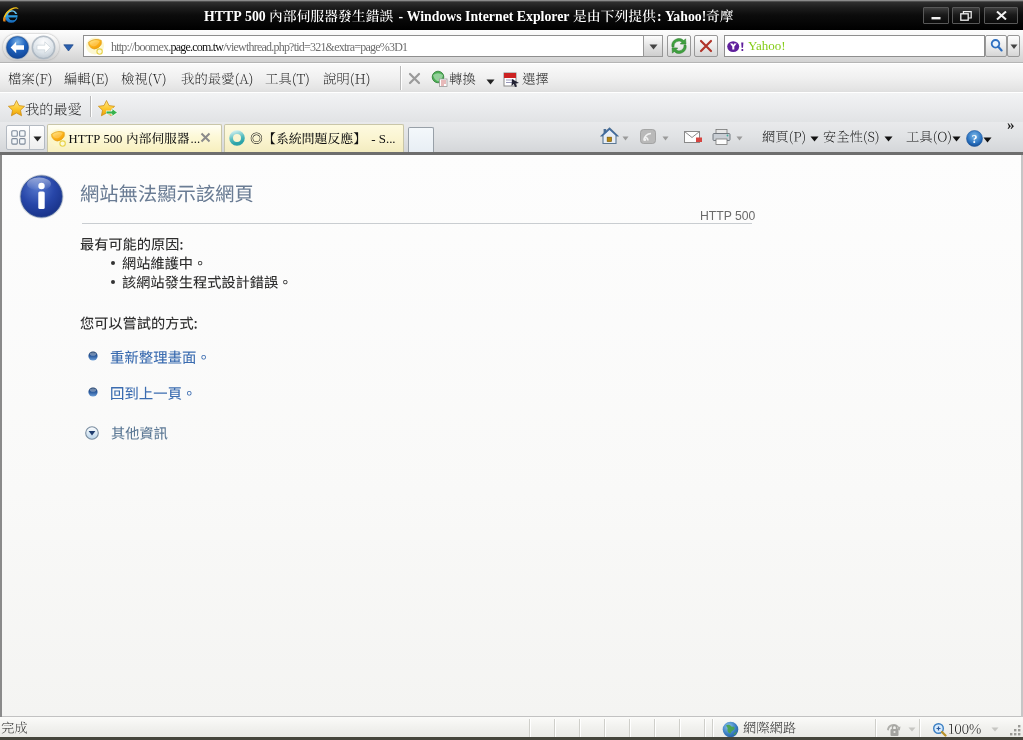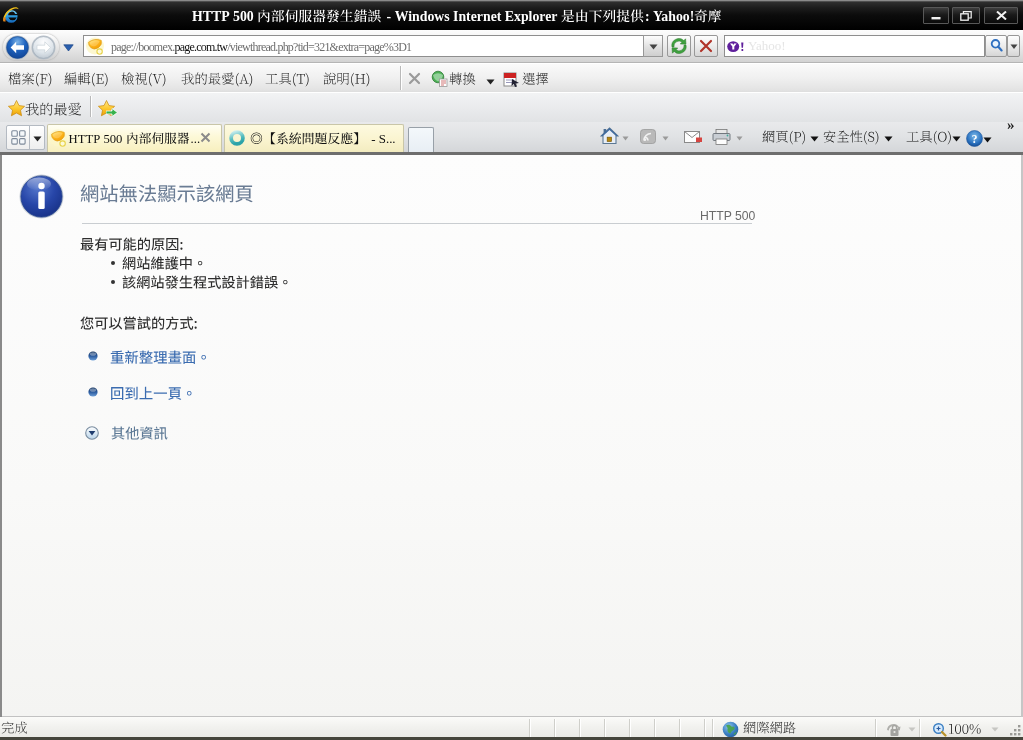--- a/index.html
+++ b/index.html
@@ -31,21 +31,21 @@
       <svg width="12" height="10" viewBox="0 0 12 10">
         <rect x="0.8" y="2.8" width="7.4" height="6.4" fill="none" stroke="#f2f2f2" stroke-width="1.3"></rect>
         <path d="M3.4 2.8 L3.4 0.7 L11.2 0.7 L11.2 7 L8.2 7" fill="none" stroke="#f2f2f2" stroke-width="1.2"></path>
       </svg>
     </div>
 <div class="abs" style="left:984px;top:7px;width:32px;height:15px;background:linear-gradient(180deg,#3e3e3e,#1a1a1a 45%,#0a0a0a);border:1px solid #585858;border-radius:1px;z-index:3;display:flex;align-items:center;justify-content:center">
       <svg width="11" height="9" viewBox="0 0 11 9">
         <path d="M1 0.5 L10 8.5 M10 0.5 L1 8.5" stroke="#f2f2f2" stroke-width="2"></path>
       </svg>
     </div>
-<div style="position:absolute;left:192px;top:7.3px;white-space:nowrap;font-family:'Liberation Serif',serif;font-weight:bold;font-size:13.8px;line-height:13.8px;color:#ffffff;z-index:3"><span>HTTP&nbsp;500&nbsp;</span><svg width="126" height="20" viewBox="0 -14.1 126 20" style="vertical-align:-5.9px;display:inline-block;overflow:visible">
+<div style="position:absolute;left:204px;top:7.3px;white-space:nowrap;font-family:'Liberation Serif',serif;font-weight:bold;font-size:13.8px;line-height:13.8px;color:#ffffff;z-index:3"><span>HTTP&nbsp;500&nbsp;</span><svg width="126" height="20" viewBox="0 -14.1 126 20" style="vertical-align:-5.9px;display:inline-block;overflow:visible">
         <path d="M11.0 -8.3H10.9L11.5 -8.9L12.8 -7.9Q12.8 -7.8 12.6 -7.8Q12.5 -7.7 12.3 -7.6V-0.4Q12.3 0.0 12.1 0.3Q12.0 0.7 11.6 0.9Q11.2 1.1 10.4 1.2Q10.3 0.9 10.3 0.6Q10.2 0.4 10.0 0.3Q9.8 0.1 9.5 0.0Q9.2 -0.1 8.6 -0.2V-0.4Q8.6 -0.4 8.9 -0.4Q9.1 -0.4 9.5 -0.3Q9.9 -0.3 10.2 -0.3Q10.5 -0.3 10.7 -0.3Q10.9 -0.3 10.9 -0.4Q11.0 -0.4 11.0 -0.6ZM1.6 -8.3V-8.8L2.9 -8.3H11.7V-7.9H2.8V0.7Q2.8 0.8 2.7 0.9Q2.5 1.0 2.3 1.1Q2.0 1.1 1.8 1.1H1.6ZM4.1 -10.9H6.7V-10.5H4.2ZM6.2 -8.1H7.4Q7.2 -7.4 6.9 -6.6Q6.7 -5.9 6.2 -5.1Q5.7 -4.4 5.0 -3.7Q4.2 -3.0 3.1 -2.5L3.0 -2.7Q4.0 -3.5 4.7 -4.4Q5.3 -5.4 5.7 -6.3Q6.0 -7.3 6.2 -8.1ZM6.4 -10.9H6.1L6.6 -11.6L7.9 -10.7Q7.7 -10.6 7.5 -10.5Q7.2 -10.4 6.8 -10.4Q7.0 -9.3 7.3 -8.2Q7.6 -7.2 8.0 -6.4Q8.5 -5.5 9.3 -4.8Q10.0 -4.1 11.0 -3.6L10.9 -3.5Q10.6 -3.4 10.4 -3.1Q10.1 -2.9 10.0 -2.6Q8.8 -3.4 8.1 -4.5Q7.3 -5.7 6.9 -7.2Q6.6 -8.8 6.4 -10.7Z M16.9 -11.6Q17.6 -11.5 18.0 -11.2Q18.4 -11.0 18.6 -10.7Q18.7 -10.4 18.7 -10.2Q18.7 -9.9 18.5 -9.7Q18.3 -9.6 18.0 -9.6Q17.8 -9.6 17.5 -9.8Q17.5 -10.2 17.3 -10.7Q17.1 -11.2 16.8 -11.5ZM21.0 -8.4Q21.0 -8.3 20.8 -8.2Q20.7 -8.1 20.5 -8.1Q20.3 -7.8 20.0 -7.4Q19.7 -7.0 19.4 -6.5Q19.0 -6.1 18.7 -5.7L18.5 -5.7Q18.7 -6.2 18.8 -6.9Q19.0 -7.5 19.1 -8.0Q19.2 -8.6 19.3 -9.0ZM20.8 -6.9Q20.8 -6.9 20.9 -6.8Q21.0 -6.6 21.2 -6.5Q21.4 -6.3 21.7 -6.1Q21.9 -5.9 22.1 -5.7Q22.0 -5.5 21.7 -5.5H14.5L14.4 -5.9H20.0ZM20.4 -10.5Q20.4 -10.5 20.6 -10.4Q20.7 -10.3 20.9 -10.1Q21.1 -9.9 21.3 -9.7Q21.6 -9.6 21.7 -9.4Q21.7 -9.3 21.6 -9.2Q21.5 -9.2 21.4 -9.2H14.7L14.6 -9.6H19.7ZM15.5 -4.6 16.8 -4.1H19.4L20.0 -4.7L21.2 -3.8Q21.1 -3.8 21.0 -3.7Q20.9 -3.6 20.7 -3.6V0.4Q20.7 0.4 20.4 0.5Q20.1 0.7 19.7 0.7H19.5V-3.7H16.7V0.6Q16.7 0.7 16.4 0.8Q16.2 0.9 15.7 0.9H15.5V-4.1ZM15.7 -8.8Q16.4 -8.4 16.8 -8.1Q17.2 -7.7 17.3 -7.3Q17.4 -6.9 17.4 -6.7Q17.4 -6.4 17.2 -6.2Q17.0 -6.1 16.8 -6.1Q16.5 -6.1 16.3 -6.3Q16.3 -6.7 16.2 -7.1Q16.1 -7.6 15.9 -8.0Q15.7 -8.4 15.6 -8.7ZM20.1 -0.7V-0.3H16.2V-0.7ZM22.3 -11.1 23.6 -10.5H23.5V0.8Q23.5 0.8 23.4 0.9Q23.2 1.0 23.0 1.1Q22.8 1.2 22.5 1.2H22.3V-10.5ZM26.1 -10.5V-10.1H22.9V-10.5ZM25.3 -10.5 26.0 -11.2 27.3 -9.9Q27.2 -9.8 26.7 -9.7Q26.5 -9.4 26.2 -9.0Q25.9 -8.5 25.7 -8.0Q25.4 -7.5 25.1 -7.1Q24.8 -6.6 24.5 -6.3Q25.4 -5.7 25.9 -5.1Q26.4 -4.5 26.7 -3.9Q26.9 -3.3 26.9 -2.7Q26.9 -1.7 26.4 -1.1Q26.0 -0.6 24.7 -0.6Q24.7 -0.8 24.7 -1.1Q24.6 -1.4 24.5 -1.5Q24.4 -1.6 24.2 -1.7Q24.0 -1.8 23.7 -1.8V-2.0Q24.0 -2.0 24.4 -2.0Q24.8 -2.0 25.0 -2.0Q25.2 -2.0 25.3 -2.1Q25.5 -2.2 25.6 -2.4Q25.7 -2.6 25.7 -3.0Q25.7 -3.8 25.4 -4.6Q25.0 -5.4 24.2 -6.2Q24.3 -6.6 24.5 -7.2Q24.7 -7.7 24.8 -8.3Q25.0 -8.9 25.2 -9.5Q25.3 -10.0 25.5 -10.5Z M32.7 -11.1Q32.7 -11.0 32.5 -10.9Q32.4 -10.8 32.2 -10.8Q31.7 -9.5 31.1 -8.3Q30.5 -7.1 29.8 -6.1Q29.0 -5.0 28.2 -4.3L28.0 -4.4Q28.6 -5.3 29.1 -6.5Q29.7 -7.6 30.1 -9.0Q30.6 -10.3 30.8 -11.6ZM31.6 -7.7Q31.6 -7.6 31.5 -7.5Q31.4 -7.4 31.2 -7.4V0.7Q31.2 0.8 31.0 0.9Q30.9 1.0 30.6 1.1Q30.4 1.1 30.2 1.1H29.9V-7.4L30.4 -8.1ZM39.5 -10.4V-10.0H32.7L32.6 -10.4ZM38.8 -10.4 39.4 -11.1 40.8 -10.1Q40.7 -10.0 40.5 -9.9Q40.4 -9.8 40.2 -9.8V-0.4Q40.2 0.0 40.0 0.3Q39.9 0.6 39.5 0.8Q39.1 1.0 38.2 1.1Q38.2 0.9 38.1 0.7Q38.0 0.5 37.8 0.3Q37.6 0.2 37.2 0.1Q36.9 -0.0 36.2 -0.1V-0.3Q36.2 -0.3 36.5 -0.3Q36.8 -0.3 37.3 -0.2Q37.7 -0.2 38.1 -0.2Q38.4 -0.2 38.6 -0.2Q38.8 -0.2 38.9 -0.2Q39.0 -0.3 39.0 -0.5V-10.4ZM36.0 -6.2 36.6 -6.9 37.8 -5.9Q37.8 -5.8 37.6 -5.8Q37.5 -5.7 37.3 -5.7V-1.9Q37.3 -1.9 37.1 -1.8Q36.9 -1.8 36.7 -1.7Q36.5 -1.7 36.3 -1.7H36.1V-6.2ZM33.8 -1.7Q33.8 -1.6 33.7 -1.5Q33.5 -1.4 33.3 -1.3Q33.1 -1.3 32.8 -1.3H32.7V-6.2V-6.8L33.9 -6.2H36.8V-5.8H33.8ZM36.8 -3.0V-2.6H33.3V-3.0ZM37.3 -9.1Q37.3 -9.1 37.4 -9.0Q37.5 -8.9 37.7 -8.7Q37.9 -8.5 38.1 -8.4Q38.4 -8.2 38.5 -8.0Q38.5 -7.8 38.2 -7.8H32.1L31.9 -8.2H36.6Z M48.6 -10.8H53.2V-10.4H48.6ZM48.0 -10.8V-11.3L49.3 -10.8H49.1V0.8Q49.1 0.8 49.0 0.9Q48.9 1.0 48.7 1.1Q48.5 1.2 48.2 1.2H48.0ZM48.6 -6.2H53.3V-5.8H48.7ZM52.9 -6.2H52.7L53.4 -6.9L54.6 -5.9Q54.5 -5.8 54.4 -5.8Q54.3 -5.7 54.1 -5.7Q53.8 -4.4 53.2 -3.2Q52.6 -2.0 51.7 -0.9Q50.8 0.1 49.3 0.9L49.2 0.7Q50.3 -0.1 51.0 -1.3Q51.8 -2.4 52.2 -3.7Q52.7 -4.9 52.9 -6.2ZM50.1 -6.2Q50.3 -5.0 50.8 -4.1Q51.2 -3.1 51.9 -2.4Q52.5 -1.6 53.3 -1.1Q54.1 -0.5 55.0 -0.1L54.9 0.0Q54.5 0.1 54.2 0.3Q53.9 0.6 53.8 1.0Q52.9 0.5 52.3 -0.2Q51.7 -0.9 51.2 -1.7Q50.7 -2.6 50.4 -3.7Q50.1 -4.8 49.9 -6.1ZM42.8 -10.8V-10.9V-11.3L44.2 -10.8H44.0V-6.8Q44.0 -5.8 43.9 -4.8Q43.9 -3.8 43.7 -2.7Q43.5 -1.7 43.2 -0.7Q42.8 0.3 42.1 1.2L41.8 1.0Q42.3 -0.1 42.5 -1.4Q42.7 -2.7 42.8 -4.1Q42.8 -5.5 42.8 -6.8ZM43.4 -10.8H46.2V-10.4H43.4ZM43.4 -7.7H46.2V-7.3H43.4ZM43.4 -4.4H46.2V-4.0H43.4ZM45.7 -10.8H45.5L46.1 -11.5L47.3 -10.5Q47.3 -10.4 47.2 -10.3Q47.0 -10.3 46.8 -10.2V-0.4Q46.8 -0.0 46.7 0.3Q46.6 0.6 46.3 0.8Q45.9 1.0 45.2 1.1Q45.2 0.8 45.2 0.6Q45.1 0.4 45.0 0.2Q44.9 0.1 44.6 -0.0Q44.4 -0.1 44.0 -0.2V-0.4Q44.0 -0.4 44.2 -0.4Q44.3 -0.4 44.6 -0.3Q44.8 -0.3 45.0 -0.3Q45.3 -0.3 45.4 -0.3Q45.5 -0.3 45.6 -0.4Q45.7 -0.4 45.7 -0.6ZM52.7 -10.8H52.6L53.2 -11.4L54.4 -10.5Q54.3 -10.4 54.2 -10.3Q54.1 -10.3 53.9 -10.2Q53.9 -9.4 53.8 -8.9Q53.8 -8.3 53.6 -8.0Q53.5 -7.6 53.3 -7.4Q53.1 -7.3 52.7 -7.2Q52.4 -7.1 51.9 -7.1Q51.9 -7.3 51.9 -7.5Q51.8 -7.7 51.7 -7.8Q51.5 -7.9 51.2 -8.0Q50.9 -8.1 50.5 -8.2L50.5 -8.4Q50.8 -8.4 51.1 -8.4Q51.4 -8.3 51.7 -8.3Q52.0 -8.3 52.1 -8.3Q52.3 -8.3 52.4 -8.3Q52.4 -8.3 52.5 -8.4Q52.6 -8.5 52.7 -9.1Q52.7 -9.7 52.7 -10.8Z M62.7 -5.9Q64.4 -5.7 65.4 -5.3Q66.5 -5.0 67.1 -4.7Q67.8 -4.3 68.0 -4.0Q68.3 -3.7 68.3 -3.5Q68.3 -3.2 68.1 -3.1Q67.9 -3.0 67.6 -3.1Q67.2 -3.5 66.4 -3.9Q65.7 -4.4 64.7 -4.8Q63.8 -5.3 62.7 -5.7ZM63.8 -7.6Q64.5 -7.6 65.0 -7.5Q65.4 -7.3 65.6 -7.1Q65.9 -6.9 65.9 -6.7Q65.9 -6.5 65.8 -6.3Q65.7 -6.1 65.5 -6.1Q65.3 -6.0 65.0 -6.2Q64.9 -6.5 64.5 -6.9Q64.1 -7.3 63.7 -7.5ZM62.9 -7.1Q62.8 -6.9 62.4 -6.9Q61.9 -6.1 61.0 -5.3Q60.2 -4.4 58.9 -3.8Q57.6 -3.1 55.8 -2.6L55.7 -2.8Q57.3 -3.4 58.3 -4.2Q59.4 -5.0 60.1 -5.9Q60.8 -6.8 61.2 -7.7ZM67.0 -6.9Q67.0 -6.9 67.2 -6.8Q67.3 -6.7 67.5 -6.6Q67.7 -6.4 68.0 -6.2Q68.2 -6.0 68.4 -5.8Q68.4 -5.6 68.0 -5.6H56.0L55.9 -6.0H66.3ZM65.8 -3.2 66.4 -3.8 67.6 -2.9Q67.5 -2.8 67.4 -2.7Q67.3 -2.7 67.1 -2.6V0.7Q67.1 0.7 66.9 0.8Q66.7 0.9 66.5 1.0Q66.3 1.0 66.1 1.0H65.9V-3.2ZM63.9 0.8Q63.9 0.8 63.7 0.9Q63.6 1.0 63.4 1.1Q63.1 1.1 62.9 1.1H62.7V-3.2V-3.7L63.9 -3.2H66.6V-2.8H63.9ZM66.5 -0.2V0.2H63.2V-0.2ZM60.1 -3.2 60.7 -3.8 62.0 -2.9Q61.9 -2.8 61.8 -2.7Q61.6 -2.6 61.4 -2.6V0.6Q61.4 0.6 61.3 0.7Q61.1 0.8 60.9 0.8Q60.7 0.9 60.5 0.9H60.3V-3.2ZM58.3 0.8Q58.3 0.8 58.1 0.9Q58.0 1.0 57.8 1.1Q57.5 1.2 57.3 1.2H57.1V-3.2V-3.2L57.6 -3.5L58.3 -3.2H60.8V-2.8H58.3ZM61.0 -0.2V0.2H57.7V-0.2ZM65.9 -10.9 66.5 -11.5 67.8 -10.5Q67.7 -10.4 67.6 -10.4Q67.4 -10.3 67.2 -10.2V-7.6Q67.2 -7.5 67.0 -7.5Q66.9 -7.4 66.6 -7.3Q66.4 -7.3 66.2 -7.3H66.0V-10.9ZM63.9 -7.5Q63.9 -7.5 63.8 -7.4Q63.6 -7.3 63.4 -7.2Q63.2 -7.2 62.9 -7.2H62.8V-10.9V-11.4L64.0 -10.9H66.6V-10.5H63.9ZM66.5 -8.3V-7.9H63.2V-8.3ZM60.2 -10.9 60.7 -11.5 62.0 -10.5Q61.9 -10.5 61.8 -10.4Q61.6 -10.3 61.4 -10.3V-7.6Q61.4 -7.6 61.3 -7.5Q61.1 -7.4 60.9 -7.4Q60.7 -7.3 60.5 -7.3H60.3V-10.9ZM58.2 -7.3Q58.2 -7.3 58.0 -7.2Q57.9 -7.1 57.7 -7.0Q57.5 -7.0 57.2 -7.0H57.1V-10.9V-11.4L58.2 -10.9H60.8V-10.5H58.2ZM60.8 -8.3V-7.9H57.5V-8.3Z M72.2 -5.0H71.8L71.9 -5.1Q71.9 -4.8 71.8 -4.4Q71.7 -3.9 71.7 -3.5Q71.6 -3.1 71.5 -2.8H71.6L71.1 -2.2L70.0 -3.0Q70.1 -3.1 70.4 -3.2Q70.6 -3.3 70.8 -3.4L70.5 -2.9Q70.5 -3.2 70.6 -3.7Q70.7 -4.2 70.8 -4.7Q70.8 -5.2 70.9 -5.6ZM75.8 -2.3Q77.3 -2.1 78.3 -1.7Q79.2 -1.3 79.8 -0.9Q80.4 -0.5 80.7 -0.1Q80.9 0.3 80.9 0.6Q80.9 0.9 80.7 1.0Q80.5 1.1 80.2 1.0Q79.8 0.6 79.3 0.2Q78.8 -0.3 78.2 -0.7Q77.5 -1.1 76.9 -1.5Q76.3 -1.9 75.7 -2.2ZM73.7 -7.1 74.2 -7.6 75.2 -6.7Q75.0 -6.5 74.7 -6.4V-4.3Q74.7 -4.3 74.5 -4.2Q74.4 -4.2 74.2 -4.1Q73.9 -4.1 73.7 -4.1H73.5V-7.1ZM78.4 -7.1 79.0 -7.7 80.1 -6.8Q80.0 -6.7 79.9 -6.6Q79.8 -6.6 79.6 -6.6V-5.1Q79.6 -5.0 79.6 -5.0Q79.7 -5.0 79.8 -5.0H80.1Q80.2 -5.0 80.3 -4.9Q80.4 -4.9 80.5 -5.0Q80.5 -5.0 80.6 -5.0Q80.6 -5.0 80.7 -5.0Q80.7 -5.0 80.8 -5.0Q80.9 -5.0 80.9 -5.0H81.1L81.1 -5.0Q81.3 -4.9 81.4 -4.8Q81.5 -4.7 81.5 -4.6Q81.5 -4.3 81.2 -4.1Q80.9 -4.0 80.0 -4.0H79.4Q79.0 -4.0 78.8 -4.1Q78.6 -4.2 78.6 -4.4Q78.5 -4.6 78.5 -4.9V-7.1ZM76.0 -7.2V-7.7L77.3 -7.1H77.1V-6.3Q77.1 -5.9 77.0 -5.6Q77.0 -5.2 76.8 -4.8Q76.5 -4.4 76.1 -4.1Q75.7 -3.7 75.0 -3.4L74.8 -3.6Q75.4 -4.0 75.6 -4.5Q75.8 -4.9 75.9 -5.4Q76.0 -5.8 76.0 -6.2V-7.1ZM73.5 -3.2 74.1 -3.8 75.2 -2.8Q75.1 -2.7 74.7 -2.6Q74.6 -1.2 74.3 -0.4Q74.0 0.5 73.6 0.8Q73.3 1.0 72.9 1.1Q72.6 1.2 72.1 1.2Q72.1 0.9 72.1 0.7Q72.0 0.5 71.9 0.4Q71.7 0.3 71.4 0.2Q71.1 0.1 70.7 0.0L70.7 -0.2Q71.0 -0.2 71.3 -0.2Q71.7 -0.1 72.0 -0.1Q72.3 -0.1 72.4 -0.1Q72.7 -0.1 72.9 -0.2Q73.1 -0.4 73.3 -1.2Q73.5 -1.9 73.6 -3.2ZM79.7 -3.4V-3.0H75.4L75.3 -3.4ZM74.1 -7.1V-6.7H71.7L71.5 -7.1ZM74.2 -3.2V-2.8H71.1V-3.2ZM74.0 -5.0V-4.6H71.4V-5.0ZM79.1 -7.1V-6.7H76.5V-7.1ZM81.9 -9.3Q81.8 -9.2 81.7 -9.2Q81.6 -9.1 81.4 -9.2Q81.0 -9.0 80.4 -8.7Q79.9 -8.4 79.3 -8.2L79.2 -8.4Q79.4 -8.6 79.7 -9.0Q80.0 -9.3 80.2 -9.6Q80.5 -10.0 80.6 -10.2ZM80.4 -10.6Q80.3 -10.5 80.2 -10.5Q80.1 -10.4 79.9 -10.5Q79.4 -10.2 78.8 -9.9Q78.3 -9.7 77.7 -9.4L77.5 -9.6Q77.8 -9.9 78.1 -10.2Q78.4 -10.5 78.7 -10.9Q78.9 -11.2 79.1 -11.5ZM76.4 -11.7Q76.7 -10.8 77.4 -10.1Q78.0 -9.4 78.8 -8.8Q79.6 -8.3 80.6 -7.9Q81.5 -7.4 82.4 -7.2L82.4 -7.0Q82.0 -7.0 81.8 -6.7Q81.5 -6.4 81.3 -6.0Q80.1 -6.5 79.1 -7.3Q78.1 -8.1 77.4 -9.1Q76.6 -10.2 76.2 -11.6ZM70.8 -9.7Q71.6 -9.7 72.0 -9.5Q72.5 -9.3 72.7 -9.0Q72.9 -8.8 72.8 -8.5Q72.8 -8.3 72.7 -8.1Q72.5 -7.9 72.3 -7.9Q72.0 -7.9 71.8 -8.1Q71.7 -8.5 71.4 -8.9Q71.1 -9.4 70.7 -9.6ZM79.2 -3.4 79.9 -4.1 81.1 -3.0Q81.0 -2.9 80.9 -2.9Q80.8 -2.9 80.5 -2.8Q79.7 -1.4 78.2 -0.4Q76.7 0.7 74.5 1.2L74.4 1.0Q76.2 0.3 77.5 -0.8Q78.7 -2.0 79.3 -3.4ZM74.0 -10.8 74.8 -11.5 76.0 -10.4Q75.9 -10.3 75.8 -10.3Q75.7 -10.2 75.4 -10.2Q74.6 -8.7 73.2 -7.5Q71.7 -6.4 69.5 -5.7L69.4 -5.9Q71.2 -6.7 72.4 -8.0Q73.6 -9.3 74.2 -10.8ZM74.7 -10.8V-10.4H70.5L70.3 -10.8Z M83.3 0.1H93.7L94.6 -0.9Q94.6 -0.9 94.7 -0.8Q94.9 -0.7 95.1 -0.5Q95.4 -0.3 95.6 -0.1Q95.9 0.1 96.1 0.3Q96.1 0.5 95.7 0.5H83.4ZM84.9 -4.4H92.5L93.4 -5.4Q93.4 -5.4 93.5 -5.3Q93.7 -5.1 93.9 -5.0Q94.1 -4.8 94.4 -4.6Q94.7 -4.4 94.9 -4.2Q94.8 -4.0 94.5 -4.0H85.0ZM85.7 -8.3H93.0L93.8 -9.3Q93.8 -9.3 94.0 -9.2Q94.1 -9.1 94.4 -8.9Q94.6 -8.7 94.8 -8.5Q95.1 -8.3 95.3 -8.1Q95.3 -7.9 94.9 -7.9H85.5ZM89.0 -11.6 90.8 -11.4Q90.8 -11.3 90.7 -11.2Q90.6 -11.1 90.3 -11.0V0.3H89.0ZM86.0 -11.2 87.9 -10.6Q87.9 -10.5 87.7 -10.4Q87.6 -10.3 87.4 -10.3Q86.7 -8.5 85.6 -7.0Q84.6 -5.5 83.4 -4.6L83.2 -4.7Q83.8 -5.5 84.3 -6.5Q84.9 -7.5 85.3 -8.7Q85.8 -9.9 86.0 -11.2Z M104.0 -0.3H108.5V0.1H104.0ZM104.0 -2.6H108.5V-2.2H104.0ZM104.1 -11.6 105.7 -11.5Q105.6 -11.3 105.5 -11.2Q105.4 -11.1 105.2 -11.1V-6.5H104.1ZM106.9 -11.6 108.5 -11.4Q108.5 -11.3 108.4 -11.2Q108.3 -11.1 108.1 -11.1V-6.5H106.9ZM102.8 -9.5H108.4L108.9 -10.2Q108.9 -10.2 109.1 -10.1Q109.2 -9.9 109.5 -9.7Q109.7 -9.5 109.9 -9.3Q109.8 -9.1 109.5 -9.1H102.9ZM102.3 -6.8H108.5L109.0 -7.6Q109.0 -7.6 109.2 -7.4Q109.4 -7.2 109.6 -7.0Q109.9 -6.8 110.1 -6.6Q110.0 -6.4 109.7 -6.4H102.4ZM107.8 -5.0H107.7L108.3 -5.6L109.5 -4.7Q109.5 -4.6 109.3 -4.5Q109.2 -4.4 109.0 -4.4V0.7Q109.0 0.7 108.8 0.8Q108.7 0.9 108.4 1.0Q108.2 1.0 108.0 1.0H107.8ZM103.4 -5.0V-5.5L104.6 -5.0H108.5V-4.6H104.6V0.7Q104.6 0.8 104.4 0.9Q104.3 1.0 104.1 1.0Q103.9 1.1 103.6 1.1H103.4ZM100.4 -10.8Q100.1 -10.1 99.5 -9.3Q99.0 -8.5 98.3 -7.8Q97.7 -7.0 96.9 -6.5L96.8 -6.6Q97.2 -7.1 97.6 -7.7Q98.0 -8.4 98.3 -9.0Q98.7 -9.7 98.9 -10.4Q99.2 -11.1 99.3 -11.6L100.9 -11.1Q100.9 -11.0 100.8 -10.9Q100.7 -10.8 100.4 -10.8ZM100.1 -10.9Q101.1 -10.6 101.6 -10.3Q102.2 -10.0 102.5 -9.6Q102.7 -9.3 102.8 -9.0Q102.8 -8.7 102.6 -8.5Q102.5 -8.4 102.3 -8.3Q102.0 -8.3 101.8 -8.5Q101.6 -9.0 101.1 -9.6Q100.6 -10.3 99.9 -10.9ZM98.2 -7.6H100.6L101.2 -8.5Q101.2 -8.5 101.4 -8.3Q101.6 -8.1 101.9 -7.9Q102.1 -7.6 102.4 -7.4Q102.3 -7.2 102.0 -7.2H98.3ZM97.2 -5.5H100.9L101.6 -6.4Q101.6 -6.4 101.7 -6.3Q101.8 -6.2 102.0 -6.0Q102.2 -5.8 102.4 -5.7Q102.6 -5.5 102.8 -5.3Q102.7 -5.1 102.4 -5.1H97.3ZM99.4 -7.6H100.4V-0.6L99.4 -0.3ZM97.1 -0.3Q97.6 -0.4 98.5 -0.6Q99.4 -0.7 100.6 -1.0Q101.7 -1.2 102.9 -1.5L103.0 -1.3Q102.2 -0.9 101.0 -0.4Q99.8 0.1 98.2 0.8Q98.1 1.0 97.9 1.1ZM101.2 -4.5 102.7 -4.1Q102.7 -3.9 102.5 -3.9Q102.4 -3.8 102.2 -3.8Q102.0 -3.2 101.7 -2.6Q101.4 -2.1 101.0 -1.6L100.8 -1.7Q100.9 -2.3 101.0 -3.0Q101.2 -3.8 101.2 -4.5ZM97.8 -4.4Q98.4 -3.8 98.6 -3.3Q98.9 -2.8 98.9 -2.3Q98.9 -1.9 98.8 -1.6Q98.6 -1.4 98.4 -1.4Q98.1 -1.3 97.9 -1.6Q97.9 -2.1 97.9 -2.5Q97.9 -3.0 97.8 -3.5Q97.7 -4.0 97.6 -4.4Z M117.0 -9.3 117.2 -9.1V-5.6H117.3L116.9 -5.1L115.7 -5.8Q115.8 -5.9 116.0 -6.1Q116.2 -6.2 116.4 -6.2L116.2 -5.7V-9.3ZM117.7 -9.6Q117.7 -9.5 117.6 -9.4Q117.5 -9.3 117.2 -9.2V-8.7H116.2V-9.5V-9.8ZM120.1 -2.3Q121.2 -1.9 121.9 -1.5Q122.6 -1.1 123.0 -0.6Q123.4 -0.2 123.5 0.2Q123.6 0.5 123.5 0.8Q123.4 1.0 123.1 1.1Q122.9 1.1 122.6 0.9Q122.4 0.6 122.1 0.1Q121.8 -0.3 121.4 -0.7Q121.0 -1.1 120.7 -1.5Q120.3 -1.9 120.0 -2.2ZM121.2 -6.0 121.7 -6.6 122.9 -5.7Q122.8 -5.6 122.7 -5.6Q122.6 -5.6 122.4 -5.5V-3.1H121.4V-6.0ZM119.9 -5.9Q119.9 -5.0 119.8 -4.1Q119.7 -3.3 119.5 -2.5Q119.2 -1.8 118.7 -1.1Q118.2 -0.5 117.4 0.1Q116.5 0.7 115.2 1.1L115.1 0.9Q116.4 0.3 117.1 -0.5Q117.8 -1.2 118.2 -2.1Q118.5 -2.9 118.6 -3.9Q118.6 -4.9 118.7 -5.9ZM121.8 -10.8V-10.4H118.8V-10.8ZM118.1 -11.3 119.4 -10.8H119.2V-7.0Q119.2 -6.9 118.9 -6.8Q118.7 -6.6 118.3 -6.6H118.1V-10.8ZM121.1 -10.8 121.7 -11.4 122.9 -10.5Q122.7 -10.3 122.3 -10.3V-7.2Q122.3 -7.1 122.2 -7.0Q122.0 -7.0 121.8 -6.9Q121.6 -6.8 121.4 -6.8H121.3V-10.8ZM123.0 -4.2Q123.0 -4.2 123.2 -4.0Q123.4 -3.8 123.6 -3.6Q123.8 -3.3 123.9 -3.1Q123.9 -2.9 123.6 -2.9H115.9L115.7 -3.3H122.5ZM122.1 -6.0V-5.6H116.9V-6.0ZM121.8 -7.8V-7.4H118.8V-7.8ZM112.3 -11.6Q113.0 -11.4 113.4 -11.1Q113.8 -10.8 114.0 -10.5Q114.1 -10.2 114.1 -9.9Q114.1 -9.7 113.9 -9.5Q113.7 -9.3 113.5 -9.3Q113.2 -9.3 113.0 -9.5Q112.9 -10.0 112.7 -10.6Q112.4 -11.1 112.1 -11.5ZM114.8 -0.6V-0.2H112.2V-0.6ZM114.1 -3.7 114.7 -4.3 115.9 -3.4Q115.8 -3.3 115.6 -3.3Q115.5 -3.2 115.3 -3.1V0.2Q115.3 0.2 115.2 0.3Q115.0 0.4 114.8 0.4Q114.6 0.5 114.4 0.5H114.2V-3.7ZM112.5 0.7Q112.5 0.7 112.4 0.8Q112.3 0.9 112.1 0.9Q111.9 1.0 111.7 1.0H111.5V-3.7V-4.2L112.6 -3.7H114.7V-3.3H112.5ZM114.9 -9.8Q114.9 -9.8 115.1 -9.7Q115.3 -9.5 115.5 -9.3Q115.8 -9.0 116.0 -8.8Q116.0 -8.6 115.7 -8.6H111.0L110.9 -9.0H114.2ZM114.5 -6.3Q114.5 -6.3 114.7 -6.1Q114.9 -5.9 115.2 -5.7Q115.5 -5.5 115.7 -5.3Q115.6 -5.2 115.5 -5.1Q115.5 -5.1 115.3 -5.1H111.5L111.4 -5.5H113.9ZM114.5 -8.0Q114.5 -8.0 114.7 -7.9Q114.9 -7.7 115.2 -7.5Q115.5 -7.3 115.7 -7.1Q115.6 -7.0 115.5 -6.9Q115.5 -6.8 115.3 -6.8H111.5L111.4 -7.2H113.9Z" fill="#ffffff"></path>
       </svg><span>&nbsp;-&nbsp;Windows&nbsp;Internet&nbsp;Explorer&nbsp;</span><svg width="84" height="20" viewBox="0 -14.1 84 20" style="vertical-align:-5.9px;display:inline-block;overflow:visible">
         <path d="M3.6 -8.9H10.3V-8.5H3.6ZM3.6 -7.0H10.3V-6.6H3.6ZM9.7 -10.8H9.5L10.2 -11.5L11.5 -10.4Q11.5 -10.4 11.3 -10.3Q11.2 -10.2 11.0 -10.2V-6.3Q11.0 -6.2 10.8 -6.2Q10.6 -6.1 10.4 -6.0Q10.1 -5.9 9.9 -5.9H9.7ZM2.9 -10.8V-11.4L4.3 -10.8H10.2V-10.4H4.2V-6.2Q4.2 -6.1 4.0 -6.0Q3.9 -5.9 3.6 -5.8Q3.4 -5.8 3.1 -5.8H2.9ZM0.6 -5.3H11.1L11.9 -6.3Q11.9 -6.3 12.0 -6.2Q12.2 -6.1 12.4 -5.9Q12.6 -5.7 12.8 -5.5Q13.1 -5.3 13.3 -5.1Q13.2 -4.9 12.9 -4.9H0.7ZM6.3 -5.3H7.6V0.2L6.3 -0.1ZM6.9 -3.0H9.8L10.6 -4.1Q10.6 -4.1 10.8 -3.9Q10.9 -3.8 11.1 -3.6Q11.4 -3.5 11.6 -3.3Q11.9 -3.0 12.1 -2.8Q12.0 -2.6 11.7 -2.6H6.9ZM3.4 -4.3 5.2 -3.9Q5.2 -3.8 5.1 -3.7Q4.9 -3.6 4.7 -3.6Q4.4 -2.7 3.9 -1.8Q3.4 -0.9 2.6 -0.2Q1.8 0.6 0.5 1.1L0.4 1.0Q1.4 0.3 2.0 -0.6Q2.6 -1.5 2.9 -2.4Q3.3 -3.4 3.4 -4.3ZM3.9 -2.7Q4.2 -1.9 4.6 -1.4Q5.1 -0.9 5.7 -0.7Q6.2 -0.4 7.0 -0.3Q7.8 -0.2 8.7 -0.2Q9.1 -0.2 9.7 -0.2Q10.4 -0.2 11.0 -0.2Q11.7 -0.2 12.3 -0.3Q12.9 -0.3 13.3 -0.3V-0.1Q13.0 -0.0 12.9 0.2Q12.7 0.5 12.7 0.8Q12.4 0.8 11.9 0.8Q11.3 0.8 10.7 0.8Q10.1 0.8 9.6 0.8Q9.1 0.8 8.7 0.8Q7.7 0.8 6.9 0.7Q6.1 0.6 5.5 0.2Q4.9 -0.2 4.5 -0.8Q4.0 -1.5 3.7 -2.6Z M20.0 -11.5 21.8 -11.3Q21.7 -11.2 21.6 -11.1Q21.5 -11.0 21.3 -10.9V-0.2H20.0ZM15.5 -8.4V-9.0L16.9 -8.4H25.2V-8.0H16.8V0.7Q16.8 0.8 16.6 0.9Q16.5 1.0 16.2 1.1Q16.0 1.1 15.7 1.1H15.5ZM24.6 -8.4H24.4L25.1 -9.2L26.6 -8.1Q26.5 -8.0 26.3 -7.9Q26.1 -7.8 25.9 -7.7V0.6Q25.8 0.7 25.7 0.8Q25.5 0.9 25.2 1.0Q25.0 1.0 24.8 1.0H24.6ZM16.2 -0.5H25.2V-0.1H16.2ZM16.2 -4.6H25.2V-4.2H16.2Z M34.6 -7.4Q36.0 -7.1 36.9 -6.7Q37.8 -6.3 38.4 -5.9Q39.0 -5.5 39.4 -5.1Q39.7 -4.6 39.8 -4.3Q39.9 -3.9 39.7 -3.7Q39.6 -3.5 39.4 -3.4Q39.1 -3.3 38.8 -3.5Q38.5 -4.0 38.0 -4.5Q37.5 -5.0 36.9 -5.5Q36.3 -6.0 35.7 -6.4Q35.1 -6.9 34.5 -7.2ZM34.8 0.7Q34.8 0.8 34.7 0.9Q34.6 1.0 34.3 1.1Q34.1 1.1 33.8 1.1H33.5V-10.3H34.8ZM39.4 -11.4Q39.4 -11.4 39.5 -11.3Q39.7 -11.2 39.9 -11.0Q40.2 -10.8 40.5 -10.6Q40.7 -10.4 41.0 -10.2Q40.9 -9.9 40.6 -9.9H28.2L28.1 -10.3H38.5Z M42.0 -10.4H47.5L48.3 -11.4Q48.3 -11.4 48.4 -11.3Q48.5 -11.2 48.8 -11.0Q49.0 -10.8 49.2 -10.6Q49.5 -10.4 49.7 -10.2Q49.6 -10.0 49.3 -10.0H42.1ZM44.7 -7.7H48.1V-7.3H44.6ZM44.7 -10.4H46.3Q46.0 -9.1 45.3 -7.8Q44.7 -6.5 43.9 -5.4Q43.0 -4.2 41.9 -3.4L41.8 -3.5Q42.5 -4.5 43.1 -5.6Q43.7 -6.8 44.2 -8.0Q44.6 -9.3 44.7 -10.4ZM43.9 -5.9Q44.7 -5.8 45.2 -5.5Q45.7 -5.2 46.0 -4.9Q46.2 -4.5 46.2 -4.2Q46.2 -4.0 46.1 -3.8Q45.9 -3.6 45.6 -3.5Q45.4 -3.5 45.1 -3.7Q45.0 -4.1 44.8 -4.5Q44.6 -4.9 44.3 -5.2Q44.0 -5.6 43.7 -5.8ZM50.1 -10.5 51.6 -10.3Q51.6 -10.2 51.5 -10.1Q51.4 -10.0 51.2 -10.0V-2.3Q51.2 -2.2 51.0 -2.1Q50.9 -2.0 50.7 -1.9Q50.5 -1.9 50.3 -1.9H50.1ZM52.8 -11.3 54.5 -11.2Q54.5 -11.0 54.4 -10.9Q54.2 -10.8 54.0 -10.8V-0.5Q54.0 -0.0 53.9 0.3Q53.8 0.7 53.4 0.9Q53.0 1.1 52.2 1.2Q52.2 0.9 52.1 0.6Q52.0 0.4 51.9 0.3Q51.7 0.1 51.4 0.0Q51.1 -0.1 50.6 -0.2V-0.4Q50.6 -0.4 50.8 -0.4Q51.1 -0.3 51.4 -0.3Q51.7 -0.3 52.0 -0.3Q52.3 -0.3 52.5 -0.3Q52.6 -0.3 52.7 -0.3Q52.8 -0.4 52.8 -0.6ZM47.7 -7.7H47.6L48.3 -8.4L49.5 -7.3Q49.4 -7.2 49.3 -7.2Q49.2 -7.1 48.9 -7.1Q48.6 -5.8 48.1 -4.6Q47.5 -3.3 46.7 -2.3Q46.0 -1.2 44.8 -0.3Q43.7 0.5 42.2 1.2L42.1 1.0Q43.7 0.1 44.8 -1.3Q46.0 -2.6 46.7 -4.3Q47.4 -5.9 47.7 -7.7Z M60.4 -5.4H66.4L67.1 -6.3Q67.1 -6.3 67.3 -6.2Q67.4 -6.1 67.6 -5.9Q67.8 -5.7 68.0 -5.6Q68.3 -5.4 68.4 -5.2Q68.4 -5.0 68.1 -5.0H60.5ZM63.7 -5.4H64.9V0.1L63.7 -0.1ZM64.3 -3.0H66.0L66.8 -4.0Q66.8 -4.0 66.9 -3.9Q67.0 -3.7 67.2 -3.6Q67.4 -3.4 67.7 -3.2Q67.9 -3.0 68.1 -2.8Q68.0 -2.6 67.7 -2.6H64.3ZM61.9 -2.7Q62.3 -1.7 62.8 -1.2Q63.3 -0.6 64.1 -0.5Q64.8 -0.3 65.9 -0.3Q66.2 -0.3 66.7 -0.3Q67.2 -0.3 67.8 -0.3Q68.3 -0.3 68.7 -0.3V-0.1Q68.4 -0.1 68.3 0.2Q68.1 0.5 68.1 0.9Q67.9 0.9 67.4 0.9Q67.0 0.9 66.5 0.9Q66.1 0.9 65.8 0.9Q65.0 0.9 64.3 0.7Q63.7 0.6 63.2 0.2Q62.7 -0.2 62.3 -0.9Q62.0 -1.6 61.7 -2.6ZM61.3 -4.2 63.0 -3.9Q63.0 -3.8 62.9 -3.7Q62.7 -3.6 62.5 -3.6Q62.3 -2.4 61.8 -1.5Q61.4 -0.6 60.8 0.1Q60.2 0.7 59.3 1.2L59.2 1.0Q60.1 0.1 60.7 -1.2Q61.2 -2.5 61.3 -4.2ZM61.9 -9.0H66.7V-8.6H61.9ZM61.9 -7.2H66.8V-6.8H61.9ZM61.3 -10.7V-11.3L62.5 -10.7H66.7V-10.4H62.5V-6.3Q62.5 -6.3 62.3 -6.2Q62.2 -6.1 61.9 -6.0Q61.7 -5.9 61.5 -5.9H61.3ZM66.1 -10.7H66.0L66.6 -11.4L67.9 -10.4Q67.8 -10.3 67.7 -10.3Q67.5 -10.2 67.3 -10.1V-6.5Q67.3 -6.4 67.2 -6.4Q67.0 -6.3 66.8 -6.2Q66.5 -6.1 66.3 -6.1H66.1ZM55.7 -8.4H59.1L59.7 -9.3Q59.7 -9.3 59.9 -9.2Q60.1 -9.0 60.4 -8.7Q60.6 -8.5 60.8 -8.3Q60.8 -8.0 60.5 -8.0H55.8ZM57.6 -11.6 59.3 -11.5Q59.3 -11.3 59.2 -11.2Q59.0 -11.1 58.8 -11.1V-0.4Q58.8 0.0 58.7 0.4Q58.6 0.7 58.2 0.9Q57.9 1.1 57.2 1.1Q57.2 0.9 57.1 0.6Q57.1 0.4 56.9 0.3Q56.8 0.1 56.6 0.0Q56.3 -0.1 55.9 -0.1V-0.3Q55.9 -0.3 56.1 -0.3Q56.3 -0.3 56.5 -0.3Q56.8 -0.3 57.0 -0.3Q57.2 -0.3 57.3 -0.3Q57.5 -0.3 57.6 -0.3Q57.6 -0.4 57.6 -0.5ZM55.6 -4.8Q56.0 -4.9 56.8 -5.1Q57.6 -5.3 58.6 -5.6Q59.6 -5.9 60.7 -6.2L60.8 -6.1Q60.0 -5.6 58.9 -5.0Q57.8 -4.4 56.4 -3.6Q56.4 -3.5 56.3 -3.4Q56.2 -3.3 56.1 -3.3Z M73.2 -8.1H80.3L81.0 -9.1Q81.0 -9.1 81.1 -9.0Q81.2 -8.9 81.4 -8.7Q81.6 -8.5 81.8 -8.3Q82.1 -8.1 82.2 -8.0Q82.2 -7.8 81.9 -7.8H73.3ZM72.9 -4.1H80.5L81.2 -5.0Q81.2 -5.0 81.4 -4.9Q81.5 -4.8 81.7 -4.6Q81.9 -4.4 82.1 -4.3Q82.3 -4.1 82.5 -3.9Q82.5 -3.7 82.2 -3.7H73.0ZM75.0 -11.5 76.7 -11.3Q76.7 -11.2 76.6 -11.1Q76.4 -10.9 76.2 -10.9V-3.8H75.0ZM78.5 -11.5 80.2 -11.3Q80.2 -11.1 80.1 -11.0Q80.0 -10.9 79.7 -10.9V-3.8H78.5ZM75.7 -3.1 77.3 -2.2Q77.3 -2.1 77.2 -2.1Q77.1 -2.0 76.8 -2.1Q76.4 -1.5 75.8 -0.9Q75.2 -0.3 74.4 0.2Q73.7 0.8 72.8 1.2L72.7 1.0Q73.3 0.5 73.9 -0.2Q74.5 -0.9 75.0 -1.7Q75.4 -2.4 75.7 -3.1ZM78.3 -2.8Q79.5 -2.4 80.3 -1.9Q81.1 -1.4 81.5 -0.9Q81.9 -0.4 82.0 0.0Q82.1 0.5 82.0 0.7Q81.9 1.0 81.6 1.1Q81.3 1.2 80.9 1.0Q80.8 0.5 80.5 0.0Q80.2 -0.5 79.8 -1.0Q79.4 -1.5 79.0 -1.9Q78.6 -2.4 78.2 -2.7ZM71.2 -7.4 71.6 -7.8 72.9 -7.4Q72.8 -7.2 72.5 -7.1V0.8Q72.5 0.8 72.3 0.9Q72.2 1.0 71.9 1.1Q71.7 1.1 71.5 1.1H71.2ZM72.3 -11.6 74.2 -11.1Q74.1 -11.0 74.0 -10.9Q73.9 -10.8 73.6 -10.8Q73.1 -9.5 72.5 -8.3Q71.8 -7.1 71.1 -6.1Q70.4 -5.1 69.5 -4.3L69.4 -4.4Q69.9 -5.3 70.5 -6.5Q71.0 -7.6 71.5 -9.0Q72.0 -10.3 72.3 -11.6Z" fill="#ffffff"></path>
       </svg><span>:&nbsp;Yahoo!</span><svg width="29" height="20" viewBox="0 -14.1 29 20" style="vertical-align:-5.9px;display:inline-block;overflow:visible">
         <path d="M0.5 -6.3H11.1L11.9 -7.3Q11.9 -7.3 12.0 -7.1Q12.2 -7.0 12.4 -6.8Q12.6 -6.7 12.9 -6.5Q13.1 -6.3 13.3 -6.1Q13.3 -6.0 13.2 -5.9Q13.1 -5.9 12.9 -5.9H0.6ZM1.2 -10.0H10.2L11.1 -11.1Q11.1 -11.1 11.2 -10.9Q11.4 -10.8 11.6 -10.6Q11.8 -10.5 12.1 -10.3Q12.4 -10.0 12.6 -9.9Q12.5 -9.6 12.2 -9.6H1.3ZM9.5 -6.3H10.8V-0.4Q10.8 0.0 10.7 0.4Q10.5 0.7 10.2 0.9Q9.8 1.1 8.9 1.1Q8.9 0.9 8.8 0.7Q8.8 0.5 8.6 0.3Q8.4 0.2 8.1 0.1Q7.8 0.0 7.2 -0.1V-0.3Q7.2 -0.3 7.5 -0.3Q7.7 -0.2 8.1 -0.2Q8.5 -0.2 8.8 -0.2Q9.1 -0.2 9.2 -0.2Q9.4 -0.2 9.5 -0.2Q9.5 -0.3 9.5 -0.4ZM6.3 -9.2Q7.7 -9.2 8.6 -8.9Q9.5 -8.7 10.0 -8.4Q10.5 -8.1 10.7 -7.7Q10.9 -7.4 10.9 -7.1Q10.8 -6.9 10.6 -6.7Q10.3 -6.6 10.0 -6.7Q9.7 -7.1 9.2 -7.5Q8.7 -7.9 7.9 -8.3Q7.2 -8.7 6.3 -9.0ZM6.2 -11.6 8.0 -11.4Q8.0 -11.2 7.9 -11.2Q7.7 -11.1 7.5 -11.1Q7.4 -10.3 7.0 -9.6Q6.7 -8.9 6.0 -8.3Q5.3 -7.7 4.2 -7.3Q3.0 -6.9 1.3 -6.6L1.2 -6.8Q2.7 -7.1 3.7 -7.6Q4.6 -8.2 5.1 -8.8Q5.7 -9.4 5.9 -10.1Q6.1 -10.8 6.2 -11.6ZM2.6 -4.5V-5.1L3.8 -4.5H6.8V-4.2H3.7V-0.5Q3.7 -0.5 3.6 -0.4Q3.4 -0.3 3.2 -0.2Q3.0 -0.1 2.7 -0.1H2.6ZM6.3 -4.5H6.2L6.8 -5.2L8.1 -4.2Q8.0 -4.1 7.9 -4.1Q7.7 -4.0 7.5 -3.9V-1.0Q7.5 -1.0 7.3 -0.9Q7.2 -0.8 6.9 -0.8Q6.7 -0.7 6.5 -0.7H6.3ZM3.2 -1.8H6.9V-1.4H3.2Z M26.0 -7.7Q25.9 -7.5 25.6 -7.4V-6.3Q25.6 -6.2 25.7 -6.2H25.8Q25.8 -6.2 25.9 -6.2Q25.9 -6.2 25.9 -6.1Q25.9 -6.1 26.0 -6.1Q26.0 -6.2 26.0 -6.2Q26.1 -6.2 26.2 -6.2H26.3L26.4 -6.2Q26.6 -6.1 26.6 -6.1Q26.7 -6.0 26.7 -5.9Q26.7 -5.6 26.5 -5.5Q26.3 -5.4 25.7 -5.4H25.4Q25.0 -5.4 24.9 -5.6Q24.8 -5.7 24.8 -6.1V-7.9ZM21.0 -7.7Q21.0 -7.6 20.9 -7.5Q20.8 -7.4 20.6 -7.4V-6.4Q20.6 -6.3 20.7 -6.2Q20.7 -6.2 20.7 -6.2H20.7Q20.7 -6.2 20.7 -6.2Q20.7 -6.2 20.7 -6.2Q20.7 -6.2 20.8 -6.2Q20.8 -6.2 20.8 -6.2Q20.9 -6.2 20.9 -6.2Q21.0 -6.2 21.0 -6.2H21.1L21.2 -6.2Q21.3 -6.2 21.4 -6.1Q21.5 -6.1 21.5 -5.9Q21.5 -5.7 21.3 -5.6Q21.1 -5.5 20.6 -5.5H20.4Q20.1 -5.5 20.0 -5.7Q19.8 -5.9 19.8 -6.2V-7.8ZM23.2 -7.7Q23.2 -7.6 23.1 -7.5Q23.0 -7.4 22.8 -7.4Q22.8 -7.0 22.7 -6.6Q22.6 -6.2 22.3 -5.8Q22.0 -5.4 21.4 -5.0L21.2 -5.2Q21.6 -5.6 21.7 -6.0Q21.9 -6.5 21.9 -6.9Q22.0 -7.4 22.0 -7.8ZM18.5 -7.7Q18.5 -7.6 18.4 -7.5Q18.3 -7.4 18.1 -7.4Q18.1 -7.0 18.0 -6.6Q17.9 -6.1 17.7 -5.7Q17.4 -5.3 16.9 -4.9L16.7 -5.2Q17.0 -5.5 17.1 -6.0Q17.2 -6.4 17.2 -6.9Q17.3 -7.4 17.3 -7.8ZM19.8 -9.4Q19.8 -9.2 19.5 -9.1V-5.2Q19.5 -5.1 19.3 -5.0Q19.2 -5.0 19.1 -4.9Q18.9 -4.9 18.7 -4.9H18.5V-9.6ZM24.6 -9.4Q24.6 -9.3 24.5 -9.2Q24.4 -9.2 24.2 -9.1V-5.5Q24.2 -5.4 24.1 -5.4Q24.0 -5.3 23.8 -5.2Q23.7 -5.2 23.5 -5.2H23.3V-9.6ZM25.6 -9.3Q25.6 -9.3 25.7 -9.1Q25.9 -9.0 26.2 -8.7Q26.4 -8.5 26.6 -8.3Q26.6 -8.1 26.3 -8.1H21.6L21.5 -8.5H25.0ZM20.5 -9.2Q20.5 -9.2 20.7 -9.0Q20.9 -8.9 21.1 -8.7Q21.3 -8.5 21.5 -8.3Q21.4 -8.1 21.1 -8.1H16.8L16.7 -8.5H20.0ZM22.1 -0.3Q22.1 0.1 22.0 0.4Q21.9 0.7 21.5 0.9Q21.2 1.1 20.4 1.2Q20.4 0.9 20.3 0.7Q20.3 0.5 20.1 0.4Q20.0 0.3 19.7 0.2Q19.4 0.1 18.9 0.0V-0.2Q18.9 -0.2 19.1 -0.2Q19.4 -0.2 19.7 -0.1Q20.0 -0.1 20.2 -0.1Q20.5 -0.1 20.6 -0.1Q20.8 -0.1 20.9 -0.1Q20.9 -0.2 20.9 -0.3V-4.3H22.1ZM25.7 -2.5Q25.7 -2.5 25.9 -2.3Q26.1 -2.2 26.4 -1.9Q26.7 -1.7 26.9 -1.5Q26.9 -1.3 26.6 -1.3H16.5L16.4 -1.7H25.1ZM24.6 -3.8Q24.6 -3.8 24.8 -3.6Q25.0 -3.5 25.2 -3.3Q25.5 -3.0 25.7 -2.8Q25.7 -2.6 25.4 -2.6H17.5L17.4 -3.0H23.9ZM25.4 -4.2Q25.2 -4.0 24.7 -4.2Q23.7 -4.1 22.5 -4.0Q21.3 -3.9 19.9 -3.8Q18.6 -3.8 17.3 -3.8L17.3 -4.1Q18.2 -4.1 19.2 -4.3Q20.2 -4.4 21.2 -4.5Q22.1 -4.7 23.0 -4.8Q23.8 -5.0 24.4 -5.2ZM20.1 -11.7Q20.8 -11.7 21.2 -11.5Q21.7 -11.4 21.8 -11.1Q22.0 -10.9 22.0 -10.7Q22.0 -10.4 21.9 -10.2Q21.8 -10.1 21.5 -10.0Q21.3 -10.0 21.0 -10.2Q20.9 -10.5 20.6 -11.0Q20.3 -11.4 20.0 -11.6ZM15.4 -10.2V-10.6L16.7 -10.1H16.5V-6.4Q16.5 -5.5 16.4 -4.5Q16.4 -3.5 16.2 -2.5Q16.0 -1.5 15.5 -0.6Q15.1 0.4 14.3 1.1L14.1 1.0Q14.7 -0.1 15.0 -1.3Q15.2 -2.5 15.3 -3.8Q15.4 -5.1 15.4 -6.4V-10.1ZM25.8 -11.1Q25.8 -11.1 25.9 -11.0Q26.0 -10.8 26.2 -10.7Q26.5 -10.5 26.7 -10.3Q26.9 -10.1 27.1 -9.9Q27.0 -9.7 26.7 -9.7H16.1V-10.1H25.0Z" fill="#ffffff"></path>
       </svg></div>
 <div class="abs" style="left:0;top:30px;width:1023px;height:33px;background:linear-gradient(180deg,#fdfdfd 0%,#ededed 45%,#dcdcdc 80%,#d2d2d2 100%);border-bottom:1px solid #b5b5b5;box-sizing:border-box;z-index:1"></div>
 <div class="abs" style="left:3px;top:34px;width:56px;height:26px;background:linear-gradient(180deg,#fff,#cfcfcf);border-radius:13px;box-shadow:0 0 2px #999;z-index:2"></div>
 <div class="abs" style="left:5px;top:35px;z-index:3">
       <svg width="25" height="25" viewBox="0 0 25 25">
@@ -89,21 +89,21 @@
             <stop offset="0.45" stop-color="#ffb619"></stop>
             <stop offset="1" stop-color="#f29d0a"></stop>
           </linearGradient>
         </defs>
 <ellipse cx="9" cy="9" rx="9" ry="8.5" fill="#fbf6c8" opacity="0.85"></ellipse>
 <path d="M2.6 5.2 Q8.5 0.8 15.2 3.4 Q16.4 7.8 12.2 10.8 Q7.8 13.4 4.8 10.6 Q2.2 8.2 2.6 5.2 Z" fill="url(#tr)" stroke="#e09a10" stroke-width="0.7"></path>
 <path d="M3.8 5.4 Q8.5 2 13.6 4 Q13.2 6.4 10.4 8.4 Q7 10.2 5.2 8.6 Q3.8 7.2 3.8 5.4 Z" fill="#ffffff" opacity="0.22"></path>
 <circle cx="13.6" cy="14.6" r="2.7" fill="#fcf9d8" stroke="#e8d34a" stroke-width="1.1"></circle>
 </svg>
     </div>
-<div style="position:absolute;left:111.0px;top:40.7px;z-index:5;font-family:'Liberation Serif',serif;font-size:12px;line-height:12px;color:#6e6e6e;font-weight:400;white-space:nowrap;letter-spacing:-0.78px;"><span style="color:#6e6e6e">page://boomex.</span><span style="color:#111">page.com.tw</span><span style="color:#6e6e6e">/viewthread.php?tid=321&amp;extra=page%3D1</span></div>
+<div style="position:absolute;left:111.0px;top:40.7px;z-index:5;font-family:'Liberation Serif',serif;font-size:12px;line-height:12px;color:#6e6e6e;font-weight:400;white-space:nowrap;letter-spacing:-0.78px;"><span style="color:#6e6e6e">http://boomex.</span><span style="color:#111">page.com.tw</span><span style="color:#6e6e6e">/viewthread.php?tid=321&amp;extra=page%3D1</span></div>
 <div class="abs" style="left:643px;top:35px;width:20px;height:22px;background:linear-gradient(180deg,#fdfdfd,#dedede 60%,#cfcfcf);border:1px solid #979797;box-sizing:border-box;z-index:2"></div>
 <div class="abs" style="left:649px;top:44px;z-index:3">
       <svg width="9" height="6" viewBox="0 0 9 6">
         <path d="M0.5 0.5 L8.5 0.5 L4.5 5.5 Z" fill="#444"></path>
       </svg>
     </div>
 <div class="abs" style="left:667px;top:35px;width:24px;height:22px;background:linear-gradient(180deg,#fefefe,#e8e8e8 60%,#d6d6d6);border:1px solid #989898;border-radius:2px;box-sizing:border-box;z-index:2"></div>
 <div class="abs" style="left:671px;top:38px;z-index:3">
       <svg width="16" height="16" viewBox="0 0 16 16">
 <path d="M3 9 A 5 5 0 0 1 11 4.2 L 9.2 6 L 15 6.2 L 14.6 0.8 L 12.8 2.6 A 7 7 0 0 0 1 9 Z" fill="#3ea03e" stroke="#2c7a2c" stroke-width="0.5"></path>
@@ -117,21 +117,21 @@
       </svg>
     </div>
 <div class="abs" style="left:724px;top:35px;width:261px;height:22px;background:#fff;border:1px solid #8e8e8e;box-sizing:border-box;z-index:2"></div>
 <div class="abs" style="left:727px;top:41px;z-index:3">
       <svg width="19" height="12" viewBox="0 0 19 12">
 <ellipse cx="6.2" cy="5.6" rx="6" ry="5.4" fill="#5f1f9c"></ellipse>
 <path d="M3 2.5 L5.5 2.5 L6.3 4 L7.1 2.5 L9.6 2.5 L7.3 5.5 L7.3 8.5 L5.3 8.5 L5.3 5.5 Z" fill="#fff"></path>
 <path d="M14.2 1.5 L16.4 1.5 L16 6.8 L14.6 6.8 Z M14.5 8 L16.2 8 L16.2 9.9 L14.5 9.9 Z" fill="#5f1f9c"></path>
 </svg>
     </div>
-<div style="position:absolute;left:748.0px;top:38.8px;z-index:5;font-family:'Liberation Serif',serif;font-size:13px;line-height:13px;color:#e5e5e5;font-weight:400;white-space:nowrap;">Yahoo!</div>
+<div style="position:absolute;left:748.0px;top:38.8px;z-index:5;font-family:'Liberation Serif',serif;font-size:13px;line-height:13px;color:#84cc16;font-weight:400;white-space:nowrap;">Yahoo!</div>
 <div class="abs" style="left:985px;top:35px;width:22px;height:22px;background:linear-gradient(180deg,#fefefe,#e8e8e8 60%,#d6d6d6);border:1px solid #989898;border-radius:2px;box-sizing:border-box;z-index:2"></div>
 <div class="abs" style="left:989px;top:38px;z-index:3">
       <svg width="15" height="15" viewBox="0 0 15 15">
 <circle cx="6.5" cy="5.8" r="3.8" fill="#eaf4fd" stroke="#2e6fc0" stroke-width="1.8"></circle>
 <path d="M9.1 8.6 L12.6 12.4" stroke="#2e6fc0" stroke-width="2.2" stroke-linecap="round"></path>
 </svg>
     </div>
 <div class="abs" style="left:1007px;top:35px;width:13px;height:22px;background:linear-gradient(180deg,#fefefe,#e8e8e8 60%,#d6d6d6);border:1px solid #989898;border-radius:2px;box-sizing:border-box;z-index:2"></div>
 <div class="abs" style="left:1010px;top:44px;z-index:3">
       <svg width="8" height="6" viewBox="0 0 8 6">

